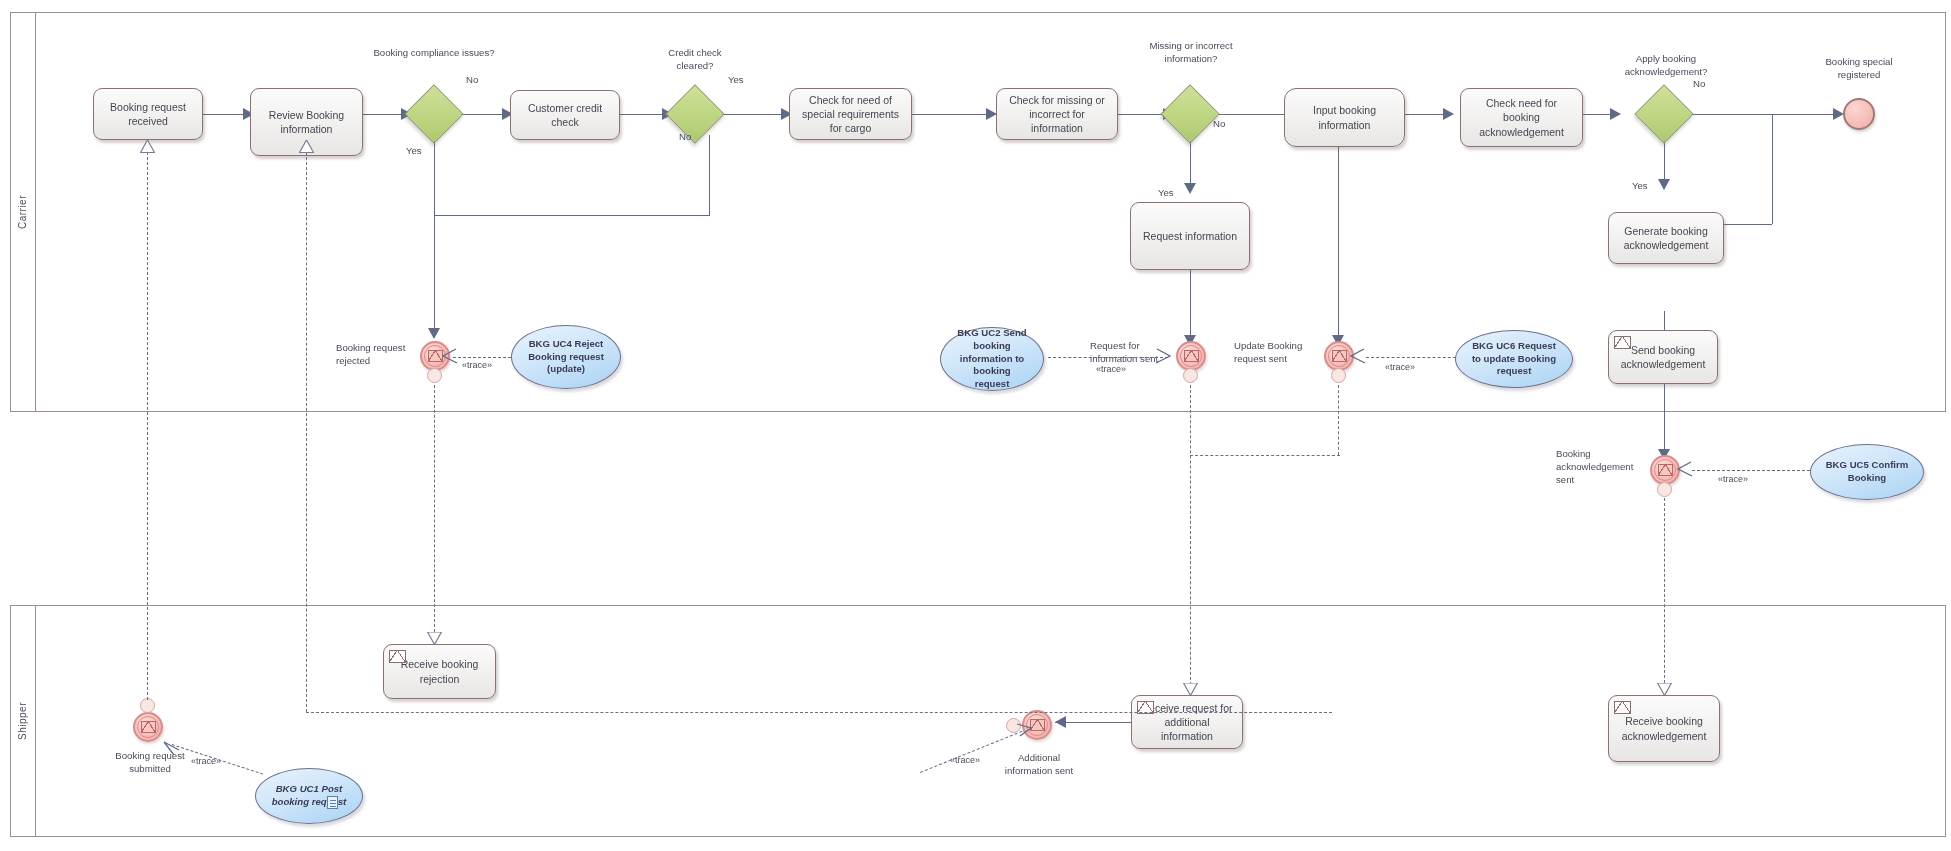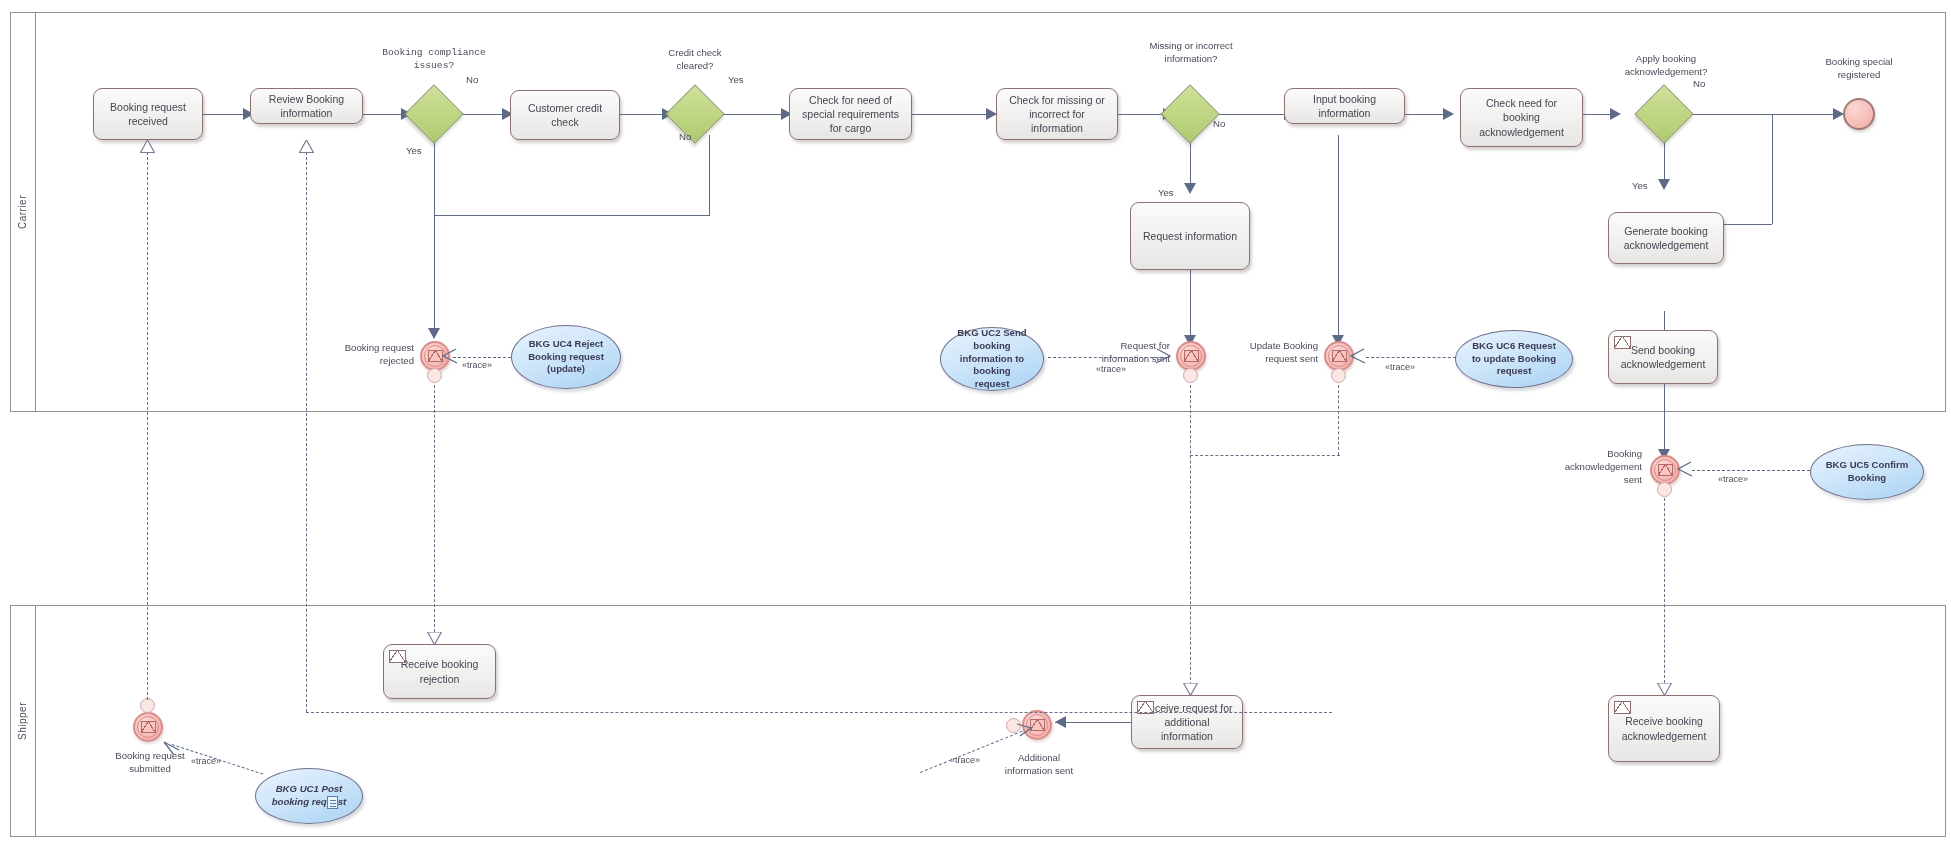--- a/index.html
+++ b/index.html
@@ -65,21 +65,21 @@
       display:flex;align-items:center;justify-content:center;text-align:center;
       font-size:9.6px;font-weight:bold;color:#3c3c55;line-height:1.35;padding:6px 14px;}
   .uc.italic{font-style:italic;}
   .uc-doc{position:absolute;right:24px;bottom:14px;width:11px;height:13px;
       border:1px solid #5b7fae;background:#eaf3fc;box-sizing:border-box;}
   .uc-doc:before{content:"";position:absolute;left:2px;top:3px;width:6px;height:1px;
       box-shadow:0 3px 0 #5b7fae,0 6px 0 #5b7fae;background:#5b7fae;}
 
   
   .lbl{position:absolute;font-size:9.6px;color:#4a4a5a;line-height:1.35;text-align:center;}
-  .lbl.l{text-align:right;}
+  .lbl.l{text-align:left;}
   .yn{position:absolute;font-size:9.6px;color:#4a4a5a;}
   .trace{position:absolute;font-size:9px;color:#4a4a5a;}
 
   
   .ln{position:absolute;background:#5d6b87;}
   .ln.h{height:1.2px;} .ln.v{width:1.2px;}
   .dln{position:absolute;}
   .dln.h{height:0;border-top:1.3px dashed #5d6b87;}
   .dln.v{width:0;border-left:1.3px dashed #5d6b87;}
   .dln.m.h{border-top:1.3px dashed #6d6d85;}
@@ -168,59 +168,59 @@
   <div class="ln v" style="left:1664px;top:220px;height:36px;"></div>
   <div class="arr d" style="left:1658px;top:248px;"></div>
 
   <div class="ln v" style="left:1664px;top:311px;height:138px;"></div>
   <div class="arr d" style="left:1658px;top:449px;"></div>
 
   <div class="task" style="left:93px;top:88px;width:110px;height:52px;">
     <span>Booking request received</span>
     </div>
 
-  <div class="task" style="left:250px;top:88px;width:113px;height:36px;">
+  <div class="task" style="left:250px;top:88px;width:113px;height:68px;">
     <span>Review Booking information</span>
     </div>
 
   <div class="task" style="left:510px;top:90px;width:110px;height:50px;">
     <span>Customer credit check</span>
     </div>
 
   <div class="task" style="left:789px;top:88px;width:123px;height:52px;">
     <span>Check for need of special requirements for cargo</span>
     </div>
 
   <div class="task" style="left:996px;top:88px;width:122px;height:52px;">
     <span>Check for missing or incorrect for information</span>
     </div>
 
   <div class="task" style="left:1130px;top:202px;width:120px;height:68px;">
     <span>Request information</span>
     </div>
 
-  <div class="task" style="left:1284px;top:88px;width:121px;height:36px;">
+  <div class="task" style="left:1284px;top:88px;width:121px;height:59px;border-radius:12px;">
     <span>Input booking information</span>
     </div>
 
   <div class="task" style="left:1460px;top:88px;width:123px;height:59px;">
     <span>Check need for booking acknowledgement</span>
     </div>
 
   <div class="task" style="left:1608px;top:212px;width:116px;height:52px;">
     <span>Generate booking acknowledgement</span>
     </div>
 
   <div class="task" style="left:1608px;top:330px;width:110px;height:54px;">
     <div class="msg-marker"></div>
     <span>Send booking acknowledgement</span>
     </div>
 
   <div class="gw" style="left:413px;top:93px;"></div>
-  <div class="lbl" style="left:369px;top:47px;width:130px;font-family:Liberation Mono, monospace;">
+  <div class="lbl" style="left:369px;top:47px;width:130px;">
     <span>Booking compliance issues?</span></div>
   <div class="yn" style="left:466px;top:74px;">
     <span>No</span></div>
   <div class="yn" style="left:406px;top:145px;">
     <span>Yes</span></div>
 
   <div class="gw" style="left:674px;top:93px;"></div>
   <div class="lbl" style="left:660px;top:47px;width:70px;">
     <span>Credit check cleared?</span></div>
   <div class="yn" style="left:728px;top:74px;">

